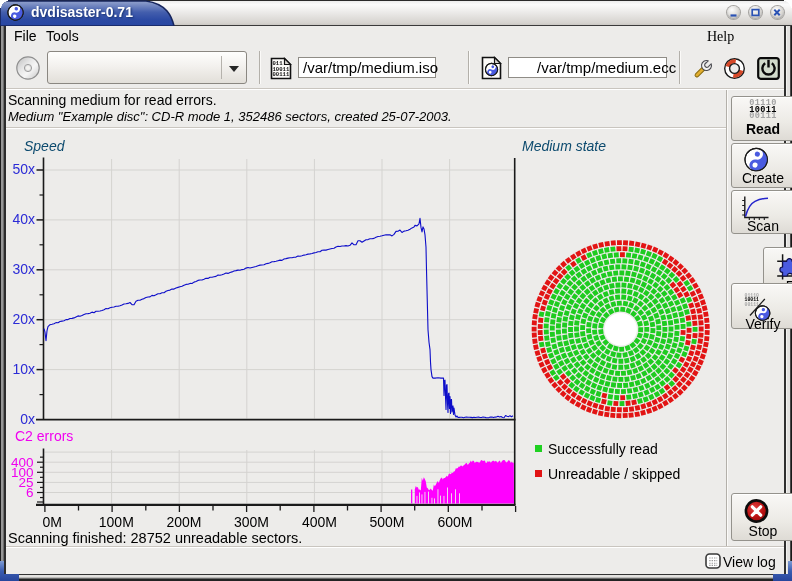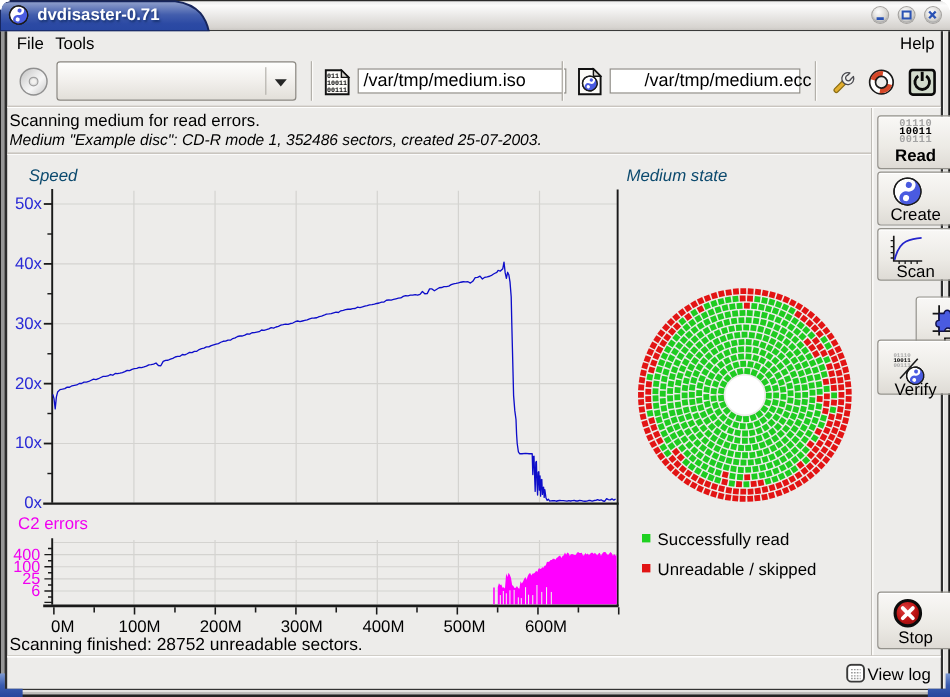--- a/index.html
+++ b/index.html
@@ -856,21 +856,21 @@
 <div class="abs winbtn" style="left:749px;"></div>
 <div class="abs winbtn" style="left:771px;"></div>
 <svg class="abs" style="left:727px;top:6px;z-index:4" width="57" height="13" viewBox="0 0 57 13">
 <path d="M3.5,9.5 h6" stroke="#2a52b4" stroke-width="2.2" fill="none"></path>
 <rect x="25.2" y="3.6" width="6.6" height="5.8" fill="none" stroke="#2a52b4" stroke-width="1.7"></rect>
 <path d="M47.3,3.6 l5.4,5.6 M52.7,3.6 l-5.4,5.6" stroke="#2a52b4" stroke-width="2" fill="none"></path>
 </svg>
 
 <div class="abs menutxt" style="left:14px;">File</div>
 <div class="abs menutxt" style="left:46px;">Tools</div>
-<div class="abs menutxt" style="left:750px;">Help</div>
+<div class="abs menutxt" style="left:707px;font-family:Liberation Serif, serif;">Help</div>
 
 <svg class="abs" style="left:16px;top:56px" width="24" height="24" viewBox="0 0 24 24">
     <defs>
       <linearGradient id="cdg" x1="0" y1="0" x2="1" y2="1">
 <stop offset="0" stop-color="#bdbdbd"></stop>
         <stop offset="0.4" stop-color="#e8e8e8"></stop>
         <stop offset="0.6" stop-color="#f6f6f6"></stop>
         <stop offset="1" stop-color="#c4c4c4"></stop>
       </linearGradient>
     </defs>
@@ -883,21 +883,21 @@
     <span class="arr"></span>
   </div>
 <div class="abs vsep" style="left:259px;"></div>
 <svg class="abs" style="left:270px;top:57px" width="22" height="23" viewBox="0 0 22 23">
     <path d="M1.5,1.5 h13 l6,6 v14 h-19 Z" fill="#fcfbf8" stroke="#111" stroke-width="1.6"></path>
 <path d="M14.5,1.5 l6,6 h-6 Z" fill="#d9d6d0" stroke="#111" stroke-width="1.2"></path>
 <text x="2.5" y="7.8" font-family="Liberation Mono, monospace" font-size="5.6" font-weight="bold" fill="#111">011</text>
 <text x="2.5" y="13.6" font-family="Liberation Mono, monospace" font-size="5.6" font-weight="bold" fill="#111">10011</text>
 <text x="2.5" y="19.4" font-family="Liberation Mono, monospace" font-size="5.6" font-weight="bold" fill="#111">00111</text>
   </svg>
-<div class="abs entry" style="left:298px;width:174px;">/var/tmp/medium.iso</div>
+<div class="abs entry" style="left:298px;width:138px;">/var/tmp/medium.iso</div>
 <div class="abs vsep" style="left:468px;"></div>
 <svg class="abs" style="left:481px;top:56px" width="21" height="24" viewBox="0 0 21 24">
     <path d="M1.5,1.5 h12 l6,6 v15 h-18 Z" fill="#fcfbf8" stroke="#111" stroke-width="1.6"></path>
 <path d="M13.5,1.5 l6,6 h-6 Z" fill="#d9d6d0" stroke="#111" stroke-width="1.2"></path>
 <g transform="rotate(25 10.5 13.5)">
 <circle cx="10.5" cy="13.5" r="6.1" fill="#fff" stroke="#1a1a1a" stroke-width="1.1"></circle>
 <path d="M10.5,7.4 A6.1,6.1 0 0 1 10.5,19.6 A3.05,3.05 0 0 1 10.5,13.5 A3.05,3.05 0 0 0 10.5,7.4 Z" fill="#4a5be0"></path>
 <circle cx="10.5" cy="10.45" r="1.3863636363636362" fill="#4a5be0"></circle>
 <circle cx="10.5" cy="16.55" r="1.3863636363636362" fill="#fff"></circle>
 <circle cx="10.5" cy="13.5" r="6.1" fill="none" stroke="#1a1a1a" stroke-width="1.1"></circle>

